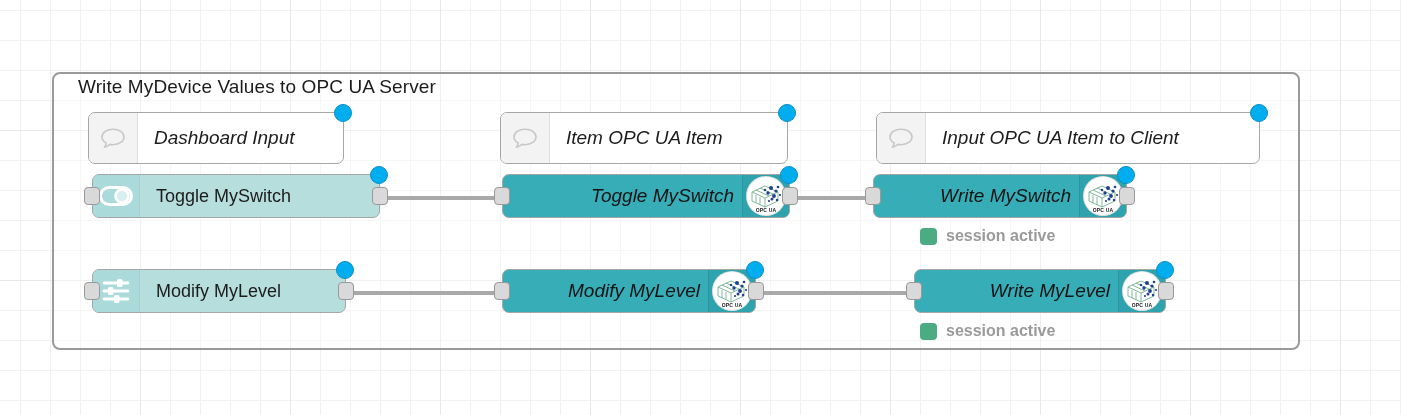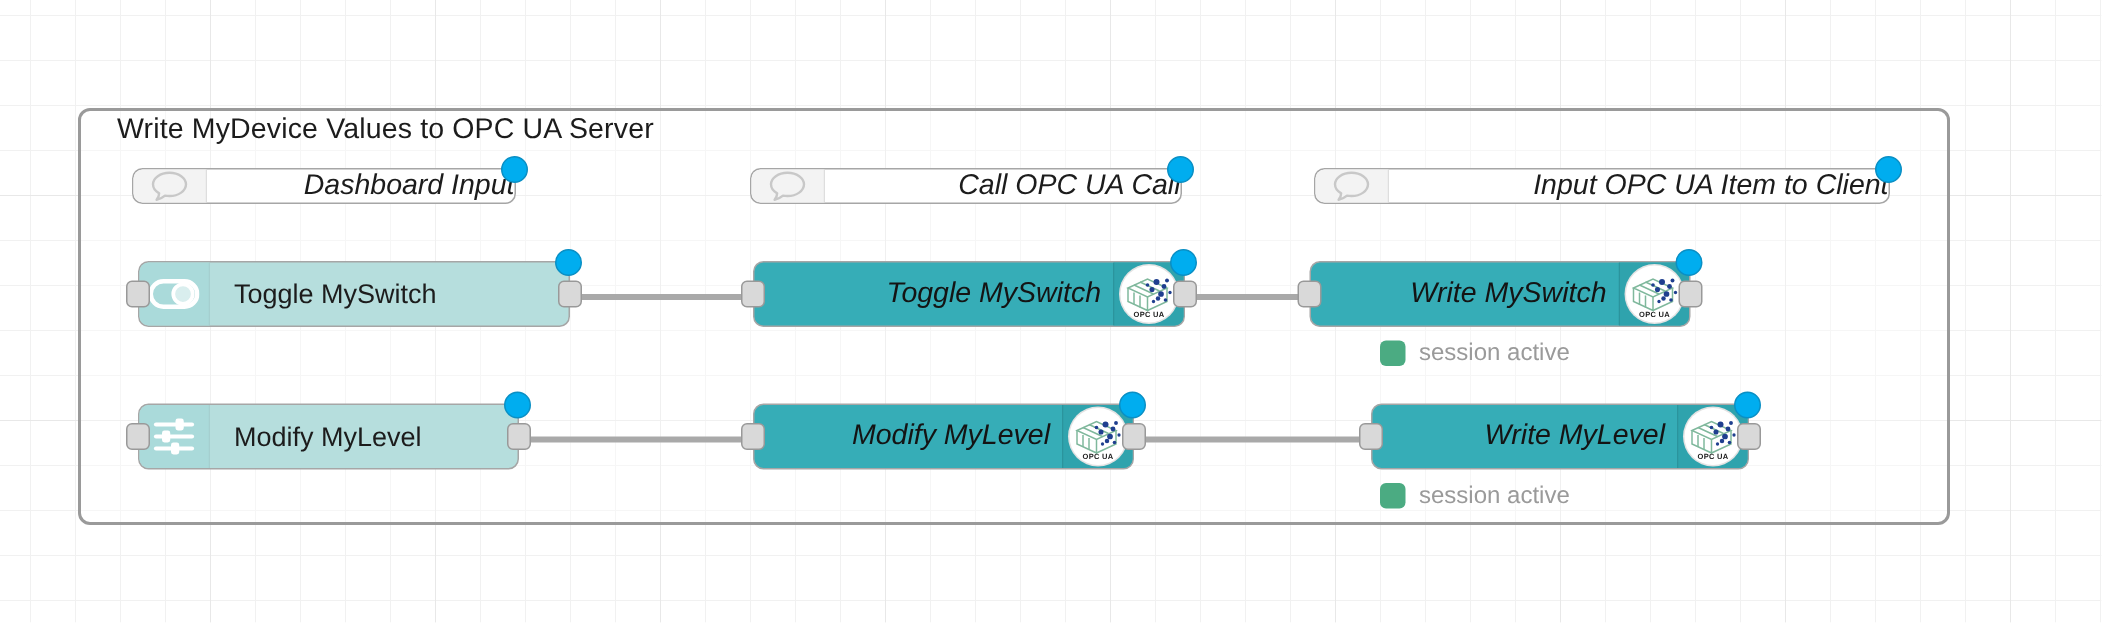--- a/index.html
+++ b/index.html
@@ -66,22 +66,21 @@
     box-sizing: border-box;
     border: 1.5px solid #a6a6a6;
     border-radius: 7px;
     display: flex;
     align-items: center;
   }
 
   
   .node.comment {
     background: #ffffff;
-    height: 24px;
-    text-align: right;
+    height: 52px;
   }
   .comment-iconbox {
     width: 48px;
     height: 100%;
     border-right: 1.5px solid #dedede;
     background: #f3f3f3;
     border-radius: 6px 0 0 6px;
     display: flex;
     align-items: center;
     justify-content: center;
@@ -192,22 +191,23 @@
     border-radius: 50%;
     background: #00ADEF;
     border: 1px solid #0a8fc4;
     box-sizing: border-box;
   }
 
   
   .status {
     position: absolute;
     display: flex;
-    align-items: flex-start;
+    align-items: center;
     gap: 9px;
+    font-weight: bold;
   }
   .status-dot {
     width: 17px;
     height: 17px;
     border-radius: 4px;
     background: #4bab82;
     flex: none;
   }
   .status-text {
     font-size: 16px;
@@ -237,21 +237,21 @@
     <div class="comment-label">Dashboard Input</div>
     <div class="bluedot" style="right:-9px; top:-9px;"></div>
   </div>
 
   <div class="node comment" style="left:500px; top:112px; width:288px;">
     <div class="comment-iconbox">
       <svg width="26" height="22" viewBox="0 0 26 22" aria-hidden="true">
         <path d="M13 2.2C6.9 2.2 2 5.6 2 9.9c0 2.4 1.6 4.6 4.1 6 0 1.6-.9 3.3-1.7 4.3 2.2-.5 4.3-1.7 5.6-2.8 1 .2 2 .3 3 .3 6.1 0 11-3.5 11-7.8S19.1 2.2 13 2.2z" fill="none" stroke="#c8c8c8" stroke-width="1.6" stroke-linejoin="round"></path>
       </svg>
     </div>
-    <div class="comment-label">Call OPC UA Call</div>
+    <div class="comment-label">Item OPC UA Item</div>
     <div class="bluedot" style="right:-9px; top:-9px;"></div>
   </div>
 
   <div class="node comment" style="left:876px; top:112px; width:384px;">
     <div class="comment-iconbox">
       <svg width="26" height="22" viewBox="0 0 26 22" aria-hidden="true">
         <path d="M13 2.2C6.9 2.2 2 5.6 2 9.9c0 2.4 1.6 4.6 4.1 6 0 1.6-.9 3.3-1.7 4.3 2.2-.5 4.3-1.7 5.6-2.8 1 .2 2 .3 3 .3 6.1 0 11-3.5 11-7.8S19.1 2.2 13 2.2z" fill="none" stroke="#c8c8c8" stroke-width="1.6" stroke-linejoin="round"></path>
       </svg>
     </div>
     <div class="comment-label">Input OPC UA Item to Client</div>

